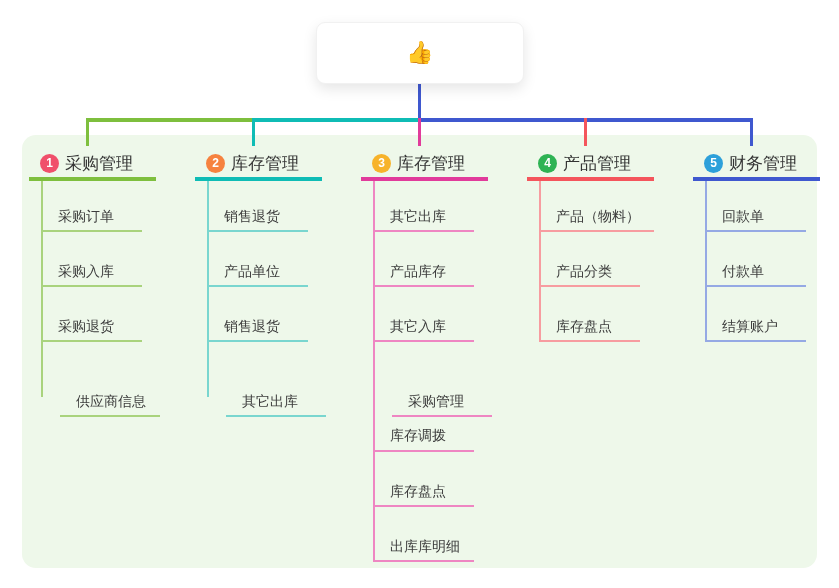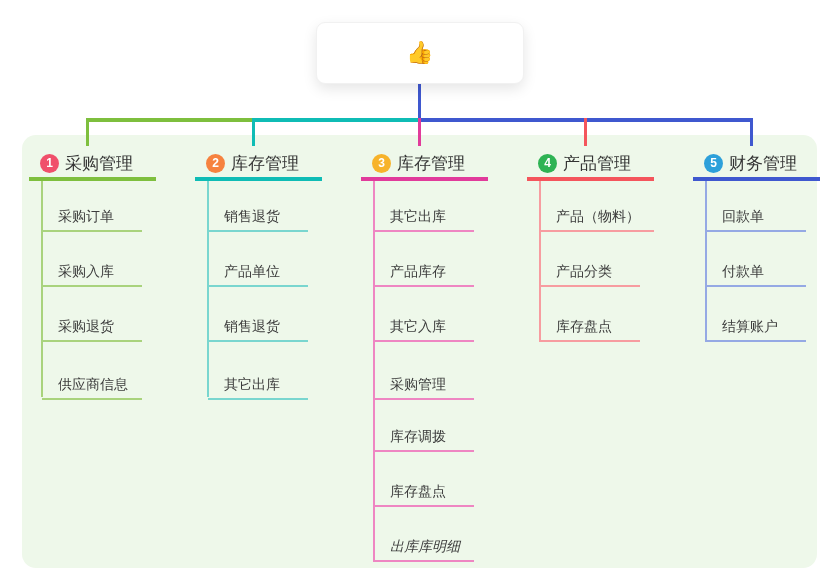--- a/index.html
+++ b/index.html
@@ -44,22 +44,22 @@
     display:flex; align-items:center; justify-content:center;
   }
   .hdr-title { font-size:17px; font-weight:400; color:#333; white-space:nowrap; }
   .trunk { position:absolute; left:12px; top:181px; width:2px; background:var(--sub,#bbb); }
   .h3i { height:161px; } .h4i { height:216px; } .h7i { height:381px; }
   .child {
     position:absolute; left:13px; min-width:70px; white-space:nowrap;
     padding:0 14px 6px 16px; border-bottom:2px solid var(--sub,#bbb);
     font-size:14px; line-height:15px; color:#3c3c3c;
   }
-  .r0{top:209px;} .r1{top:264px;} .r2{top:319px;} .r3{top:377px;}
-  .r4{top:429px;} .r5{top:484px;} .r6{top:539px;font-style:italic;}
+  .r0{top:209px;} .r1{top:264px;} .r2{top:319px;} .r3{top:394px;margin-left:18px;}
+  .r4{top:429px;font-family:Liberation Mono, monospace;} .r5{top:484px;} .r6{top:539px;}
 </style>
 </head>
 <body>
 
 <div class="stage">
 
   <div class="panel" style="--c: #eef8ea;"></div>
 
   <div class="conn root-drop" style="--c: #3f58cf;"></div>
   <div class="conn bus bus-g" style="--c: #7ebf3e;"></div>

